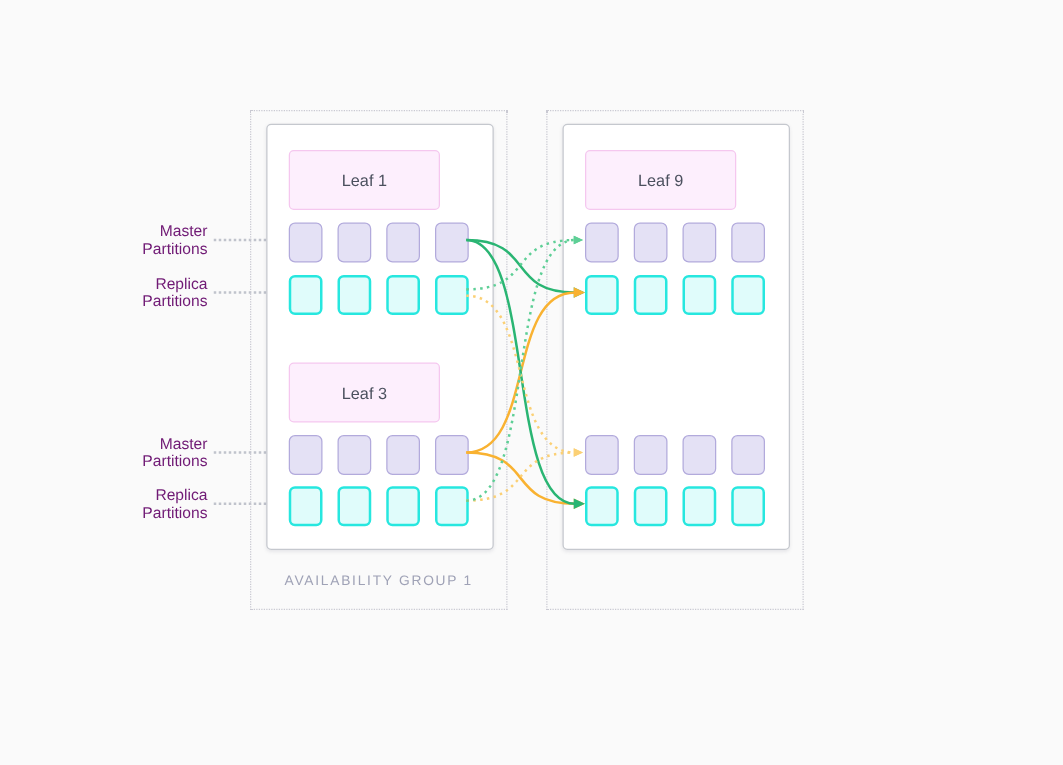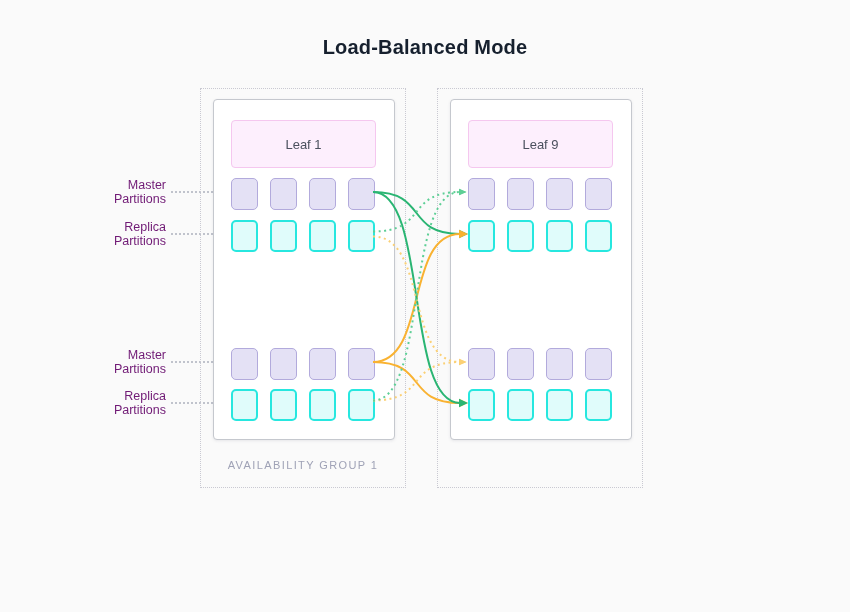--- a/index.html
+++ b/index.html
@@ -7,41 +7,40 @@
   #canvas{position:relative;width:850px;height:612px;background:#fafafa;overflow:hidden;}
   .title{position:absolute;top:36px;left:0;width:850px;text-align:center;
          font-size:20px;font-weight:bold;color:#16202e;letter-spacing:.2px;}
   .group{position:absolute;top:88px;width:206px;height:400px;
          border:1px dotted #c9c9d2;box-sizing:border-box;}
   .host{position:absolute;left:12px;top:10px;width:182px;height:341px;box-sizing:border-box;
         background:#ffffff;border:1px solid #c5c8ce;border-radius:4px;
         box-shadow:0 1px 3px rgba(60,60,90,.10);}
   .caption{position:absolute;left:0;right:0;top:370px;text-align:center;
            font-size:11px;font-weight:normal;letter-spacing:1.4px;color:#9fa2b6;}
-  .leafbox{position:absolute;left:17px;width:145px;height:48px;box-sizing:border-box;
+  .leafbox{position:absolute;left:17px;width:121px;height:48px;box-sizing:border-box;
            background:#fdeffd;border:1.5px solid #f5c7ef;border-radius:4px;
            display:flex;align-items:center;justify-content:center;
            font-size:13px;color:#4b505e;}
   .prow{position:absolute;left:17px;width:144px;height:32px;
         display:flex;justify-content:space-between;}
   .psq{width:27px;height:32px;box-sizing:border-box;border-radius:5px;}
   .psq.master{background:#e4e1f5;border:1.5px solid #b2aadc;}
   .psq.replica{background:#e0fcfb;border:2px solid #27e7df;}
   .side-label{position:absolute;left:88px;width:78px;text-align:right;
               font-size:12.5px;line-height:13.5px;font-weight:normal;color:#701a75;}
   .leader{position:absolute;left:171px;width:58px;height:0;
           border-top:2px dotted #c0c3cc;}
   #wires{position:absolute;left:0;top:0;pointer-events:none;}
 </style>
 </head>
 <body>
 
 <div id="canvas">
 
-  <div class="title">Load-Balanced Mode</div>
 
   <div class="side-label" style="top:179px">Master Partitions</div>
   <div class="side-label" style="top:221px">Replica Partitions</div>
   <div class="side-label" style="top:349px">Master Partitions</div>
   <div class="side-label" style="top:390px">Replica Partitions</div>
 
   <div class="leader" style="top:191px"></div>
   <div class="leader" style="top:233px"></div>
   <div class="leader" style="top:361px"></div>
   <div class="leader" style="top:402px"></div>
@@ -55,20 +54,21 @@
           <div class="psq master"></div>
           <div class="psq master"></div>
         </div>
       <div class="prow" id="l1r" style="top:120px">
           <div class="psq replica"></div>
           <div class="psq replica"></div>
           <div class="psq replica"></div>
           <div class="psq replica"></div>
         </div>
 
+      <div class="leafbox" style="top:190px">Leaf 3</div>
       <div class="prow" id="l3m" style="top:248px">
           <div class="psq master"></div>
           <div class="psq master"></div>
           <div class="psq master"></div>
           <div class="psq master"></div>
         </div>
       <div class="prow" id="l3r" style="top:289px">
           <div class="psq replica"></div>
           <div class="psq replica"></div>
           <div class="psq replica"></div>

